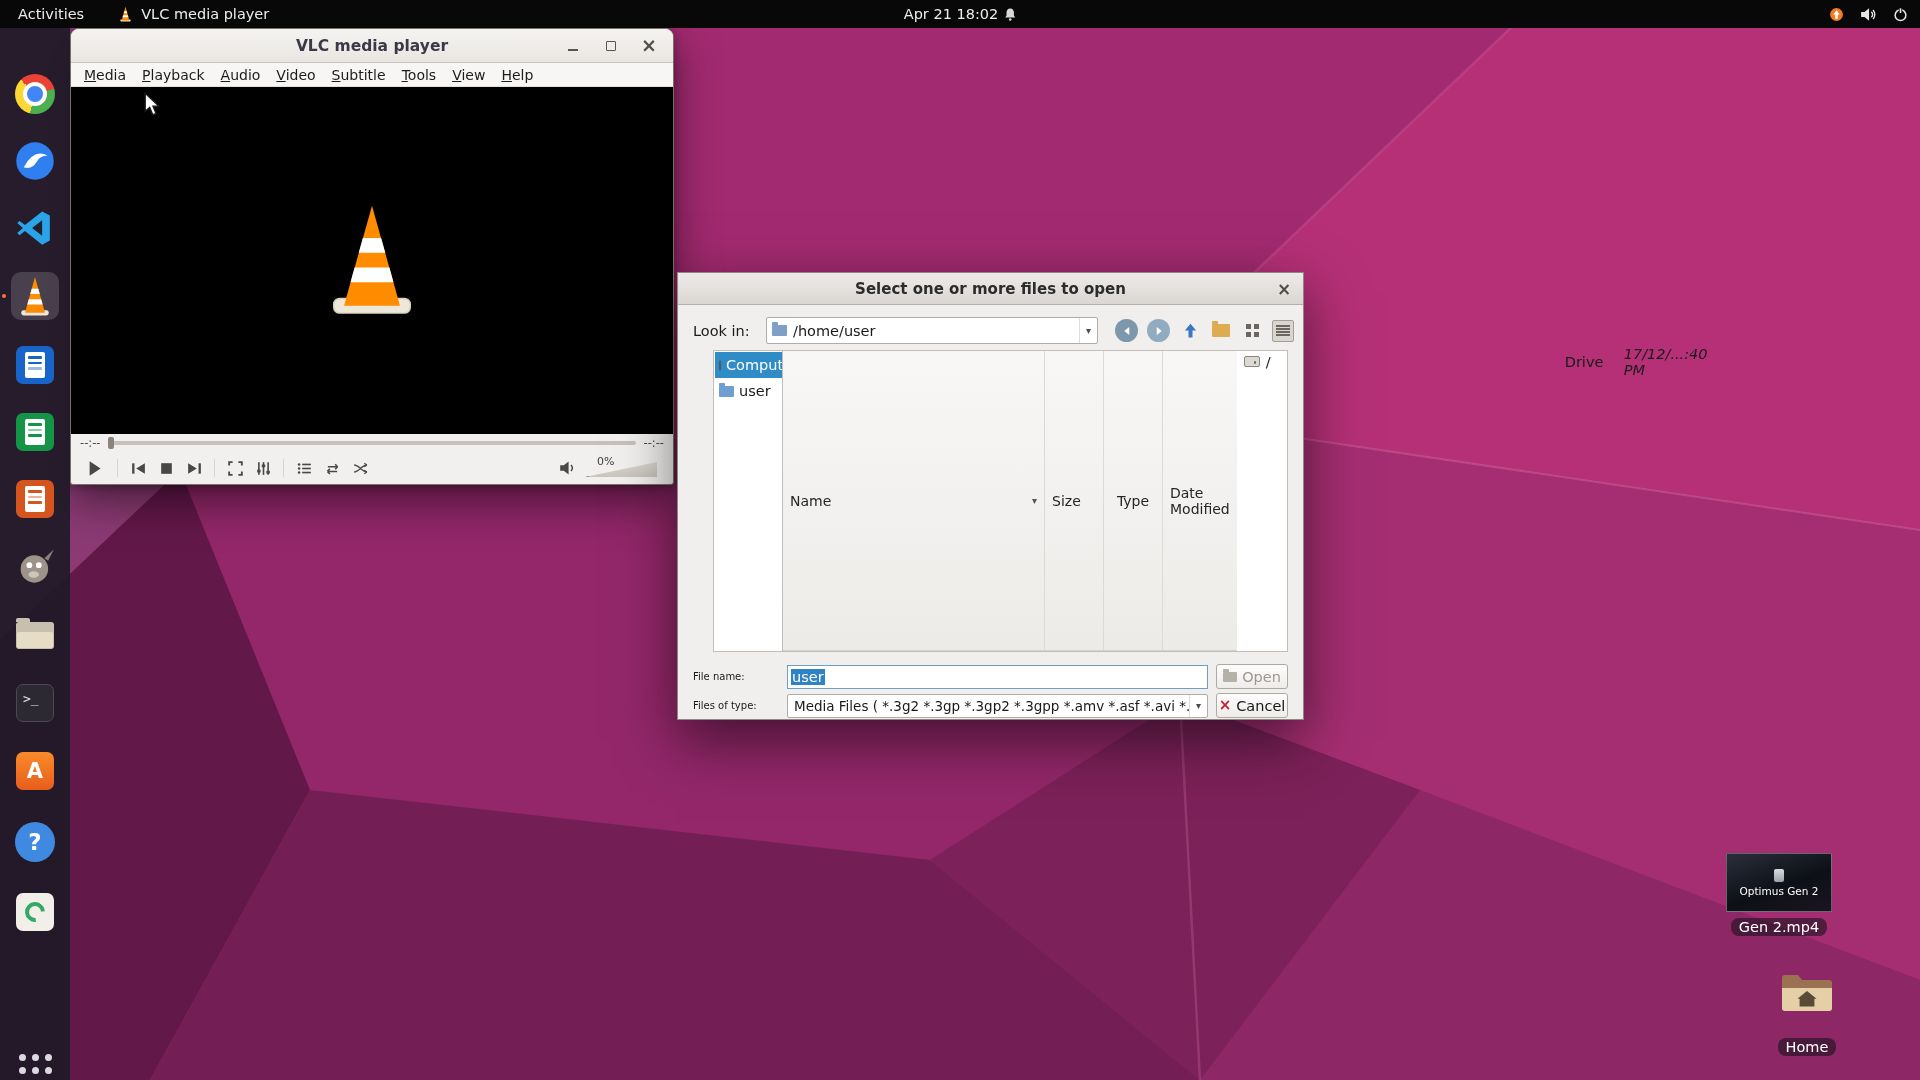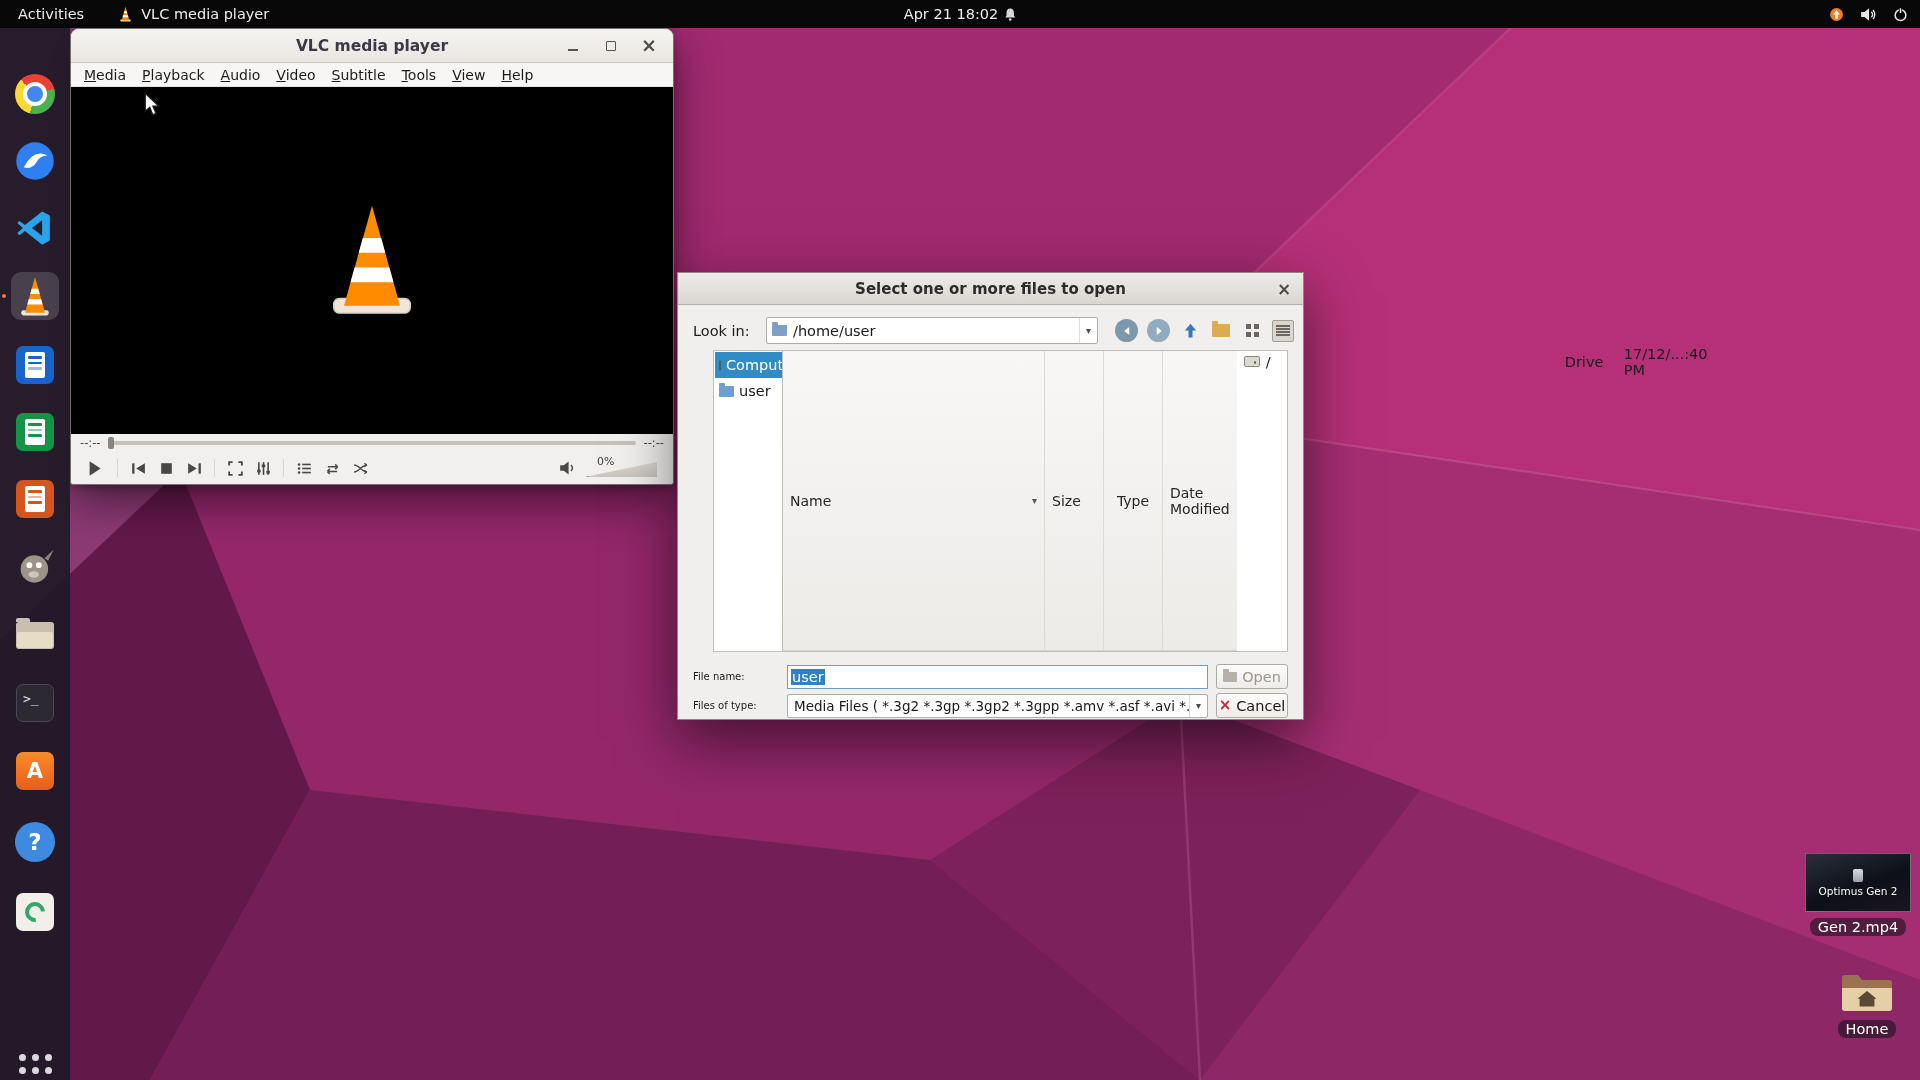--- a/index.html
+++ b/index.html
@@ -126,21 +126,21 @@
               border:1px solid #c2bdb6; display:flex; flex-direction:row; }
   .list-header { display:flex; flex:0 0 22px; background:linear-gradient(#f8f7f6,#edebe8);
                  border-bottom:1px solid #d7d3cd; font-size:14px; color:#262626; }
   .hcell { display:flex; align-items:center; padding:0 7px; border-right:1px solid #ddd9d3; }
   .hc-name { flex:0 0 262px; justify-content:space-between; }
   .hc-size { flex:0 0 59px; } .hc-type { flex:0 0 59px;justify-content:center; }
   .hc-date { flex:1; border-right:none; }
   .sort-arrow { font-size:10px; color:#555; }
   .list-row { display:flex; height:21px; align-items:center; font-size:14.5px; }
   .rcell { padding:0 7px; display:flex; align-items:center; gap:6px; }
-  .rc-name { flex:0 0 262px; } .rc-size { flex:0 0 59px; } .rc-type { flex:0 0 59px; } .rc-date { flex:1; }
+  .rc-name { flex:0 0 262px; } .rc-size { flex:0 0 59px; } .rc-type { flex:0 0 59px; } .rc-date { flex:1;font-style:italic; }
   .mini-drive { width:16px; height:11px; background:#dcd8d2; border:1px solid #8a857e; border-radius:2px; position:relative; }
   .mini-drive::after { content:""; position:absolute; right:2.5px; top:4px; width:2.5px; height:2.5px;
                        border-radius:50%; background:#6e6962; }
   .fname-row { position:absolute; left:15px; top:391px; right:15px; height:25px;
                display:flex; align-items:center; gap:8px; }
   .frm-label { flex:0 0 86px; font-size:10px; }
   .fname-input { flex:1; height:24px; background:#fff; border:1px solid #6d9ec4; display:flex;
                  align-items:center; padding:0 3px; }
   .sel-text { background:#2f83c5; color:#fff; font-size:14.5px; padding:0 1px; }
   .dlg-btn { flex:0 0 72px; height:25px; background:linear-gradient(#fefdfd,#eeece9);
@@ -149,29 +149,29 @@
   .dlg-btn.disabled { color:#9d9890; }
   .ftype-row { position:absolute; left:15px; top:420px; right:15px; height:25px;
                display:flex; align-items:center; gap:8px; }
   .ftype-combo { flex:1; height:24px; background:#fff; border:1px solid #b1aca5; border-radius:2px;
                  display:flex; align-items:center; padding-left:6px; overflow:hidden; }
   .ftype-text { flex:1; font-size:13.5px; white-space:nowrap; overflow:hidden; }
   .cancel-x { color:#cc1f2c; font-weight:bold; font-size:15px; line-height:1; }
 
   
   .shortcut { position:absolute; display:flex; flex-direction:column; align-items:center; z-index:1; }
-  #sc-video { left:1802px; top:853px; width:112px; }
+  #sc-video { left:1723px; top:853px; width:112px; }
   .video-thumb { width:106px; height:59px; border:1px solid rgba(255,255,255,.35);
                  background:linear-gradient(160deg,#2a2f3c,#0d1016 55%,#1b1422);
                  display:flex; flex-direction:column; align-items:center; justify-content:center; gap:3px; }
   .thumb-figure { width:10px; height:13px; background:linear-gradient(#d8dce2,#9aa1ac); border-radius:2px; }
   .thumb-caption { font-size:10.5px; color:#fff; white-space:nowrap; }
   .shortcut-label { margin-top:6px; background:rgba(25,18,28,.6); color:#fff; font-size:14.5px;
                     padding:1px 8px; border-radius:8px; white-space:nowrap; }
-  #sc-home { left:1830px; top:970px; width:74px; }
+  #sc-home { left:1770px; top:970px; width:74px;gap:18px; }
 
   #cursor { position:absolute; left:144px; top:92px; z-index:60; }
 </style>
 </head>
 <body>
 
 <svg id="wallpaper" viewBox="0 0 1920 1080" preserveAspectRatio="none" width="1920" height="1080">
   <rect width="1920" height="1080" fill="#9c2a6a"></rect>
   <polygon points="0,0 640,0 180,470 0,640" fill="#8c3a74"></polygon>
   <polygon points="640,0 1540,0 1110,410 180,470" fill="#a22a70"></polygon>

